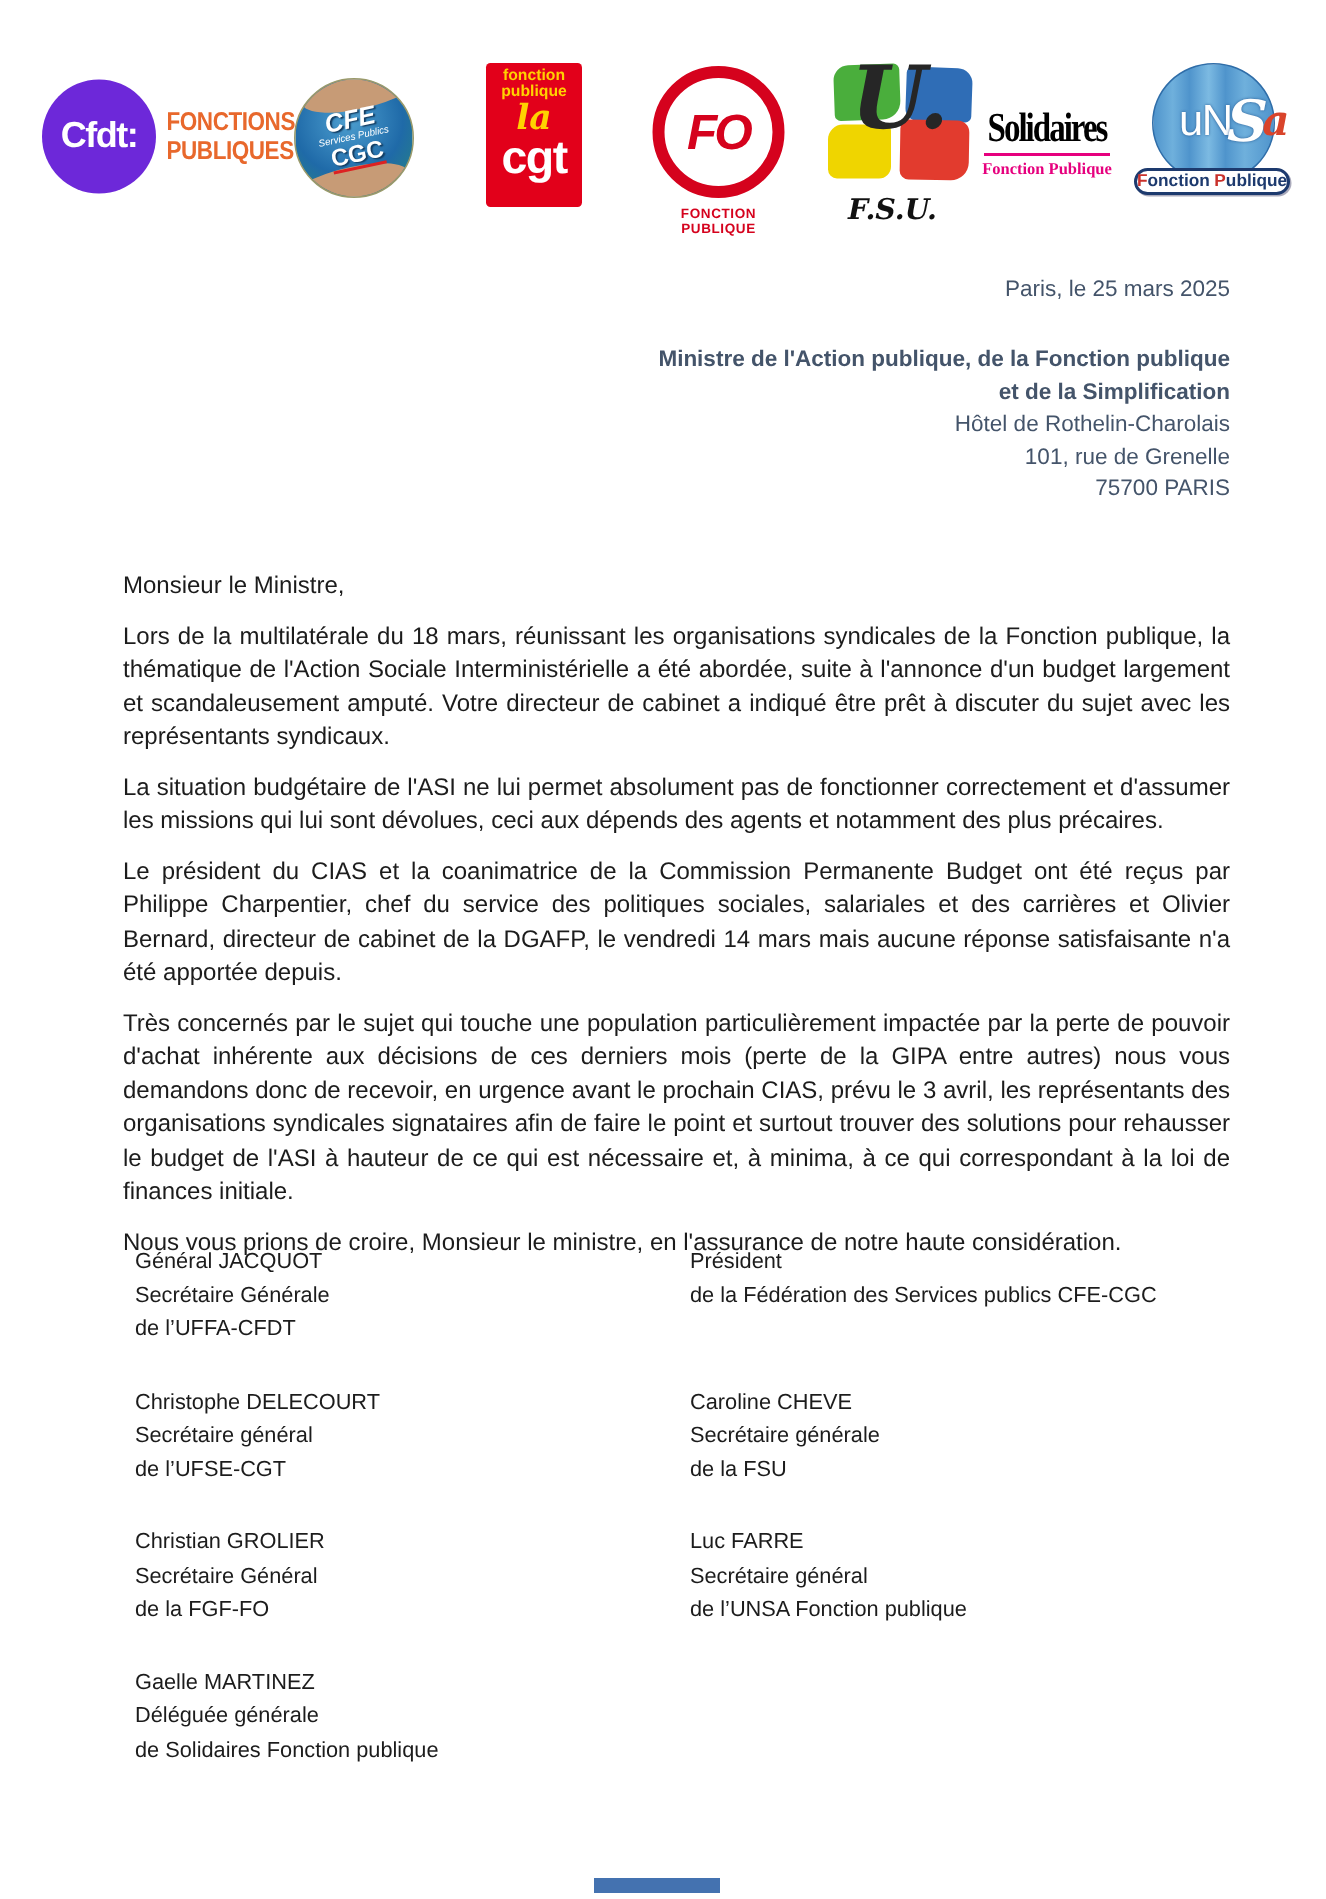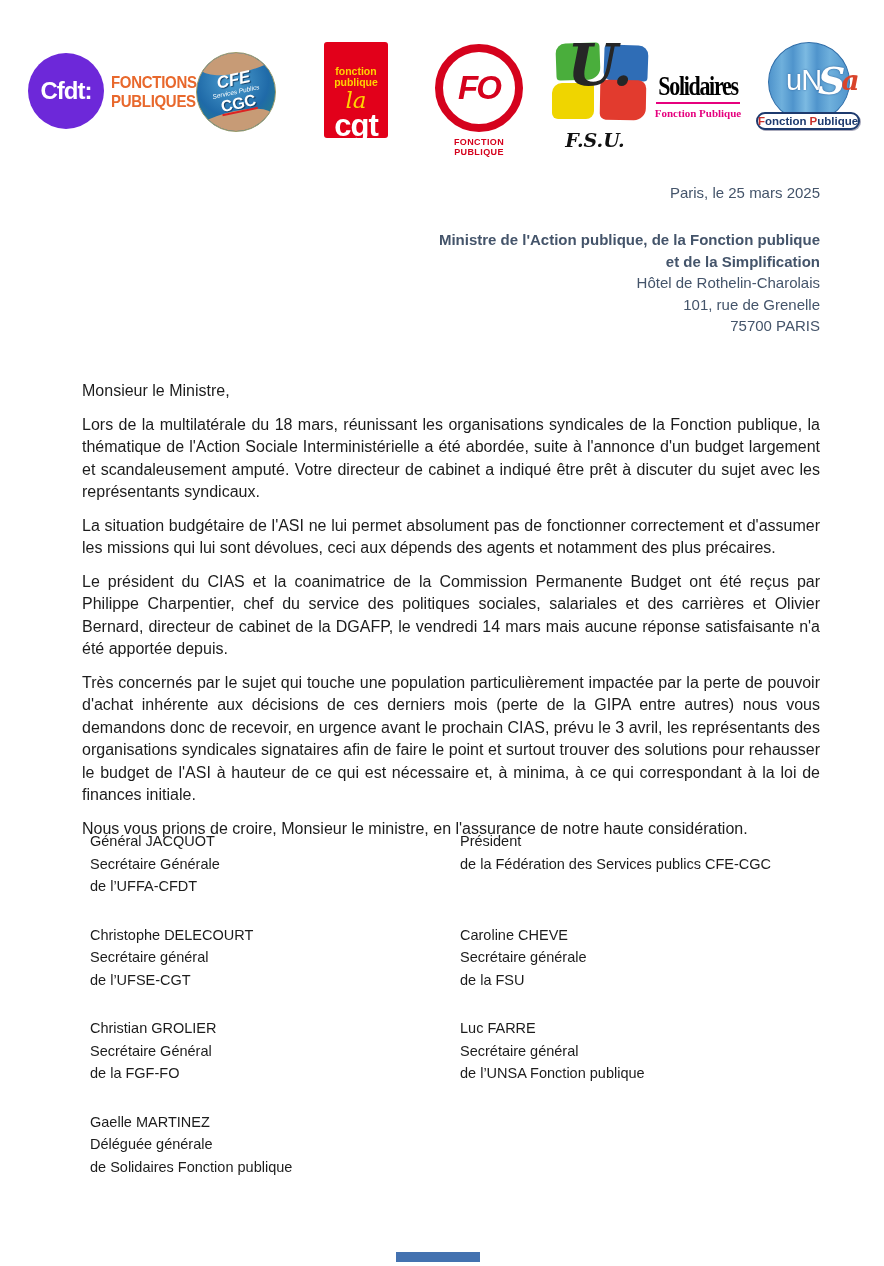--- a/index.html
+++ b/index.html
@@ -28,23 +28,23 @@
   .cfe-text{position:absolute;inset:0;display:flex;flex-direction:column;align-items:center;
             justify-content:center;transform:rotate(-12deg);z-index:2;}
   .cfe-top{color:#fff;font-weight:bold;font-style:italic;font-size:17px;line-height:16px;
            text-shadow:1px 1px 1px #123a5e;}
   .cfe-mid{color:#fff;font-style:italic;font-size:6.5px;line-height:8px;}
   .cfe-bot{color:#fff;font-weight:bold;font-size:16px;line-height:15px;text-shadow:1px 1px 1px #123a5e;
            border-bottom:2px solid #d22;}
 
   
   .logo-cgt{position:absolute;left:324px;top:42px;width:64px;height:96px;background:#E2001A;
-            border-radius:3px;text-align:center;box-sizing:border-box;padding-top:24px;}
+            border-radius:3px;text-align:center;box-sizing:border-box;padding-top:3px;}
   .cgt-top{color:#FFD200;font-weight:bold;font-size:10.5px;line-height:11px;}
-  .cgt-la{color:#FFD200;font-family:"DejaVu Serif",serif;font-style:italic;font-weight:normal;
+  .cgt-la{color:#FFD200;font-family:"DejaVu Serif",serif;font-style:italic;font-weight:bold;
           font-size:23px;line-height:22px;margin-top:1px;}
   .cgt-mark{color:#ffffff;font-weight:bold;font-size:31px;line-height:29px;letter-spacing:-1px;}
 
   
   .logo-fo{position:absolute;left:434px;top:44px;width:90px;text-align:center;}
   .fo-ring{width:72px;height:72px;margin:0 auto;border:8px solid #D5021D;border-radius:50%;
            display:flex;align-items:center;justify-content:center;box-sizing:content-box;}
   .fo-mark{color:#D5021D;font-weight:bold;font-style:italic;font-size:33px;letter-spacing:-2px;}
   .fo-label{color:#D5021D;font-weight:bold;font-size:9px;letter-spacing:0.4px;margin-top:5px;}
 

